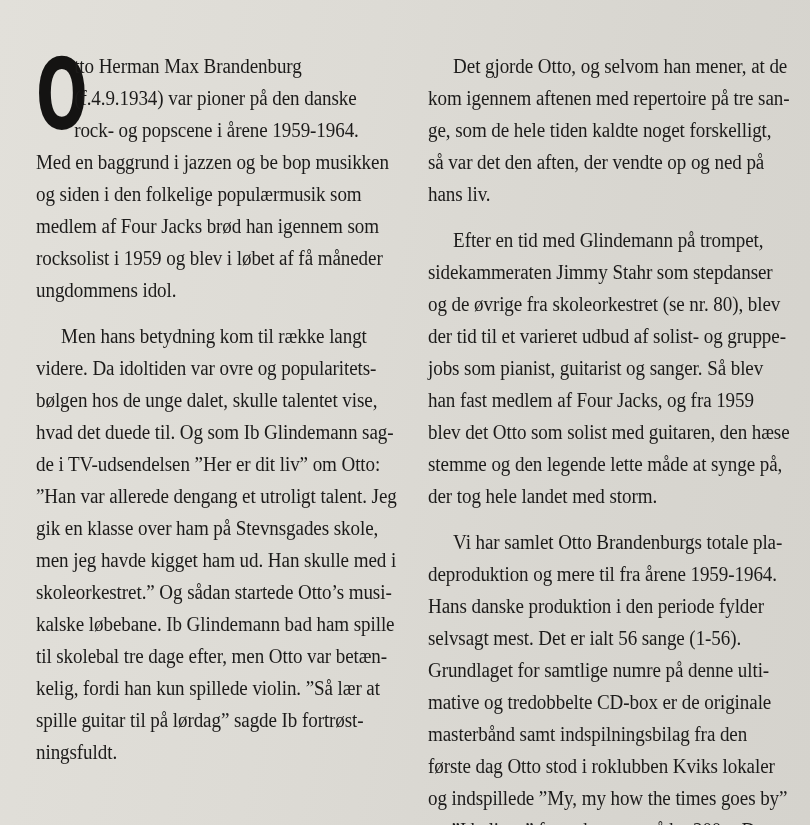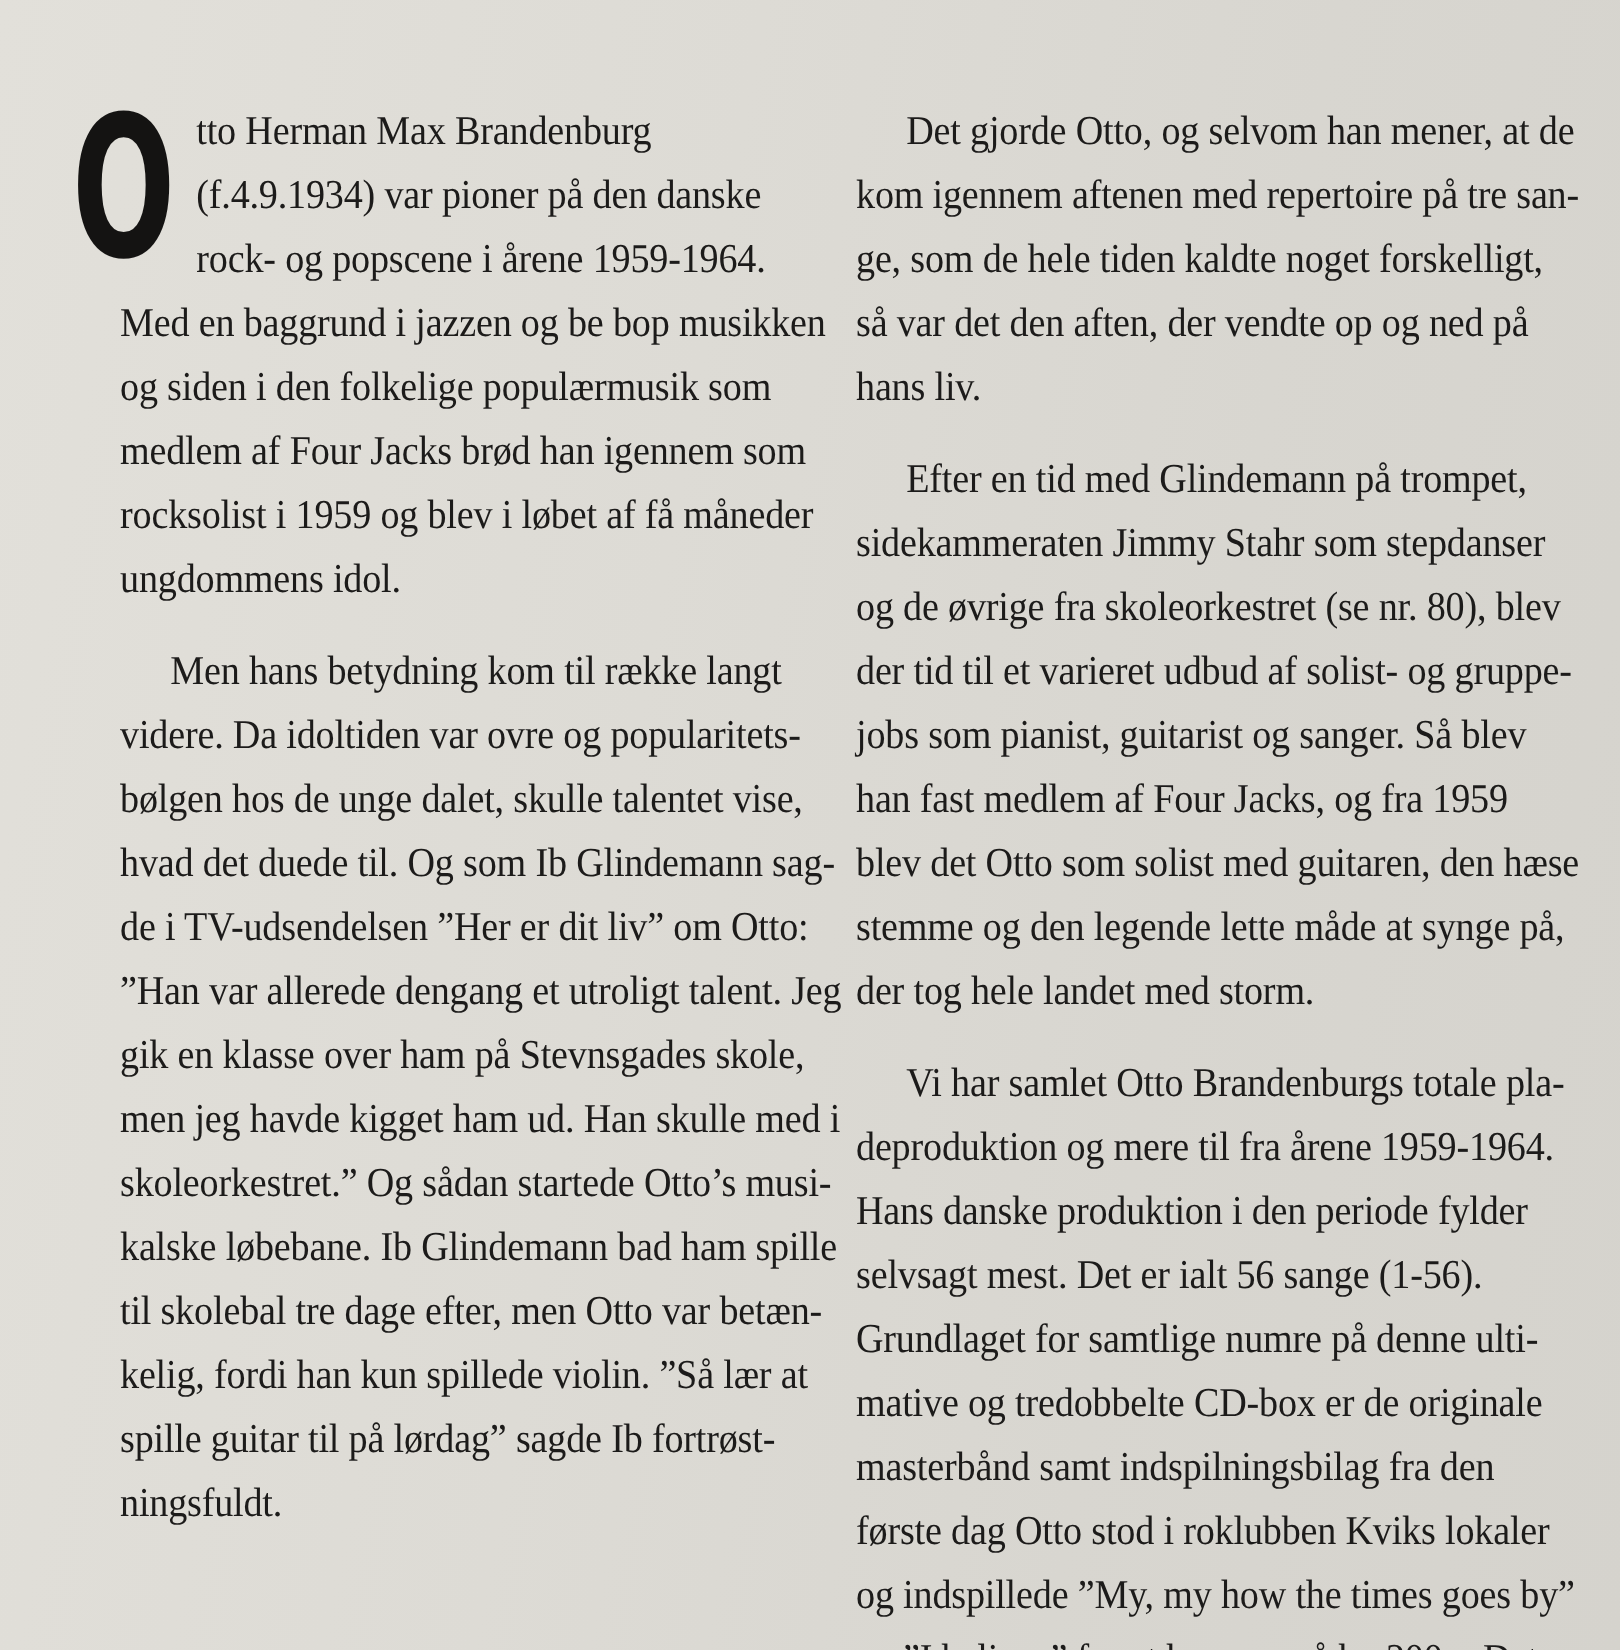--- a/index.html
+++ b/index.html
@@ -20,21 +20,20 @@
       left: 0; top: 0;
       width: 810px; height: 825px;
     }
     .column {
       position: absolute;
       top: 50px;
     }
     .col-left {
       left: 36px;
       width: 356px;
-      margin-left: 24px;
     }
     .col-right {
       left: 428px;
       width: 356px;
     }
     .line {
       position: relative;
       height: 32px;
       line-height: 32px;
       font-size: 20.5px;

